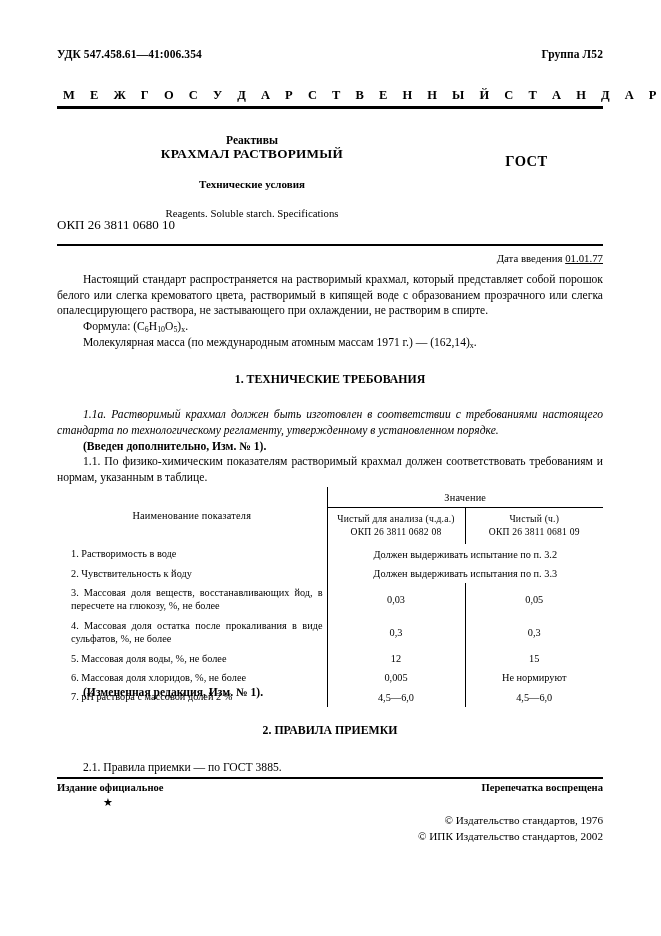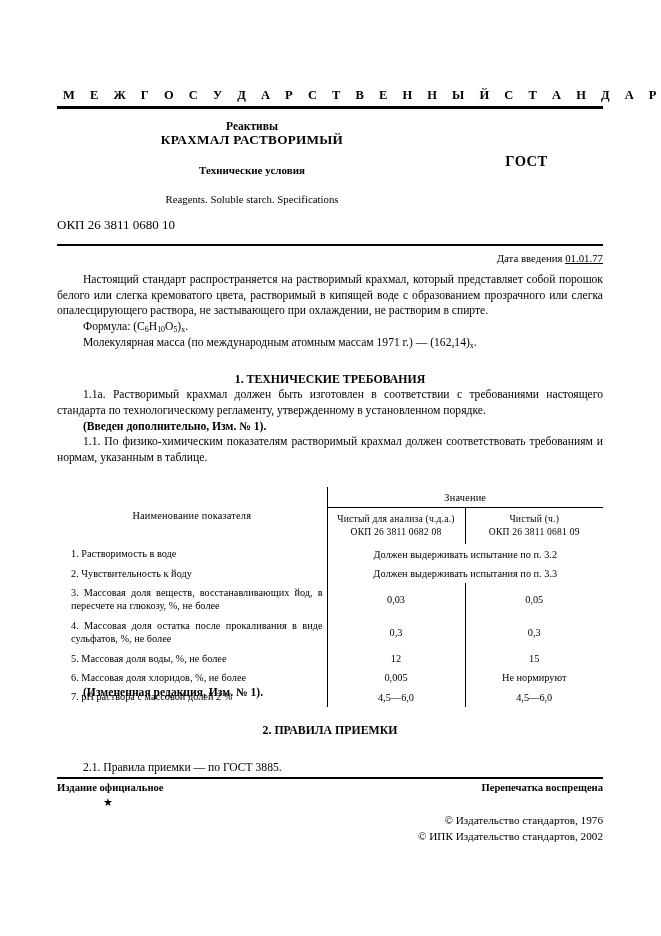--- a/index.html
+++ b/index.html
@@ -58,21 +58,21 @@
   
   .title-block {
     position: absolute;
     left: 57px; top: 118px;
     width: 390px;
     text-align: center;
   }
   .t-reagents {
     font-size: 11.5px;
     font-weight: bold;
-    margin-top: 2px;
+    margin-top: 16px;
   }
   .t-main {
     font-size: 13.2px;
     font-weight: bold;
     letter-spacing: .3px;
   }
   .t-sub {
     font-size: 11px;
     font-weight: bold;
     margin-top: 16px;
@@ -236,20 +236,24 @@
     font-size: 11.2px;
     line-height: 1.45;
     margin-left: 26px;
   }
 </style>
 </head>
 <body>
 
 <div class="page">
 
+  <div class="udk-row">
+    <span>УДК 547.458.61—41:006.354</span>
+    <span>Группа Л52</span>
+  </div>
 
   <div class="mgs-title">М Е Ж Г О С У Д А Р С Т В Е Н Н Ы Й   С Т А Н Д А Р Т</div>
   <div class="rule-thick"></div>
 
   <div class="title-block">
     <div class="t-reagents">Реактивы</div>
     <div class="t-main">КРАХМАЛ РАСТВОРИМЫЙ</div>
     <div class="t-sub">Технические условия</div>
     <div class="t-eng">Reagents. Soluble starch. Specifications</div>
   </div>
@@ -269,21 +273,21 @@
 
   <div class="body-wrap">
     <p class="just">Настоящий стандарт распространяется на растворимый крахмал, который представляет собой порошок белого или слегка кремоватого цвета, растворимый в кипящей воде с образованием прозрачного или слегка опалесцирующего раствора, не застывающего при охлаждении, не растворим в спирте.</p>
 
     <p class="plain"><span>Формула: (C</span><sub>6</sub><span>H</span><sub>10</sub><span>O</span><sub>5</sub><span>)</span><sub>x</sub><span>.</span></p>
 
     <p class="plain"><span>Молекулярная масса (по международным атомным массам 1971 г.) — (162,14)</span><sub>x</sub><span>.</span></p>
 
     <p class="sec-head" style="margin-top:20px;">1. ТЕХНИЧЕСКИЕ ТРЕБОВАНИЯ</p>
 
-    <p class="just" style="">1.1а. Растворимый крахмал должен быть изготовлен в соответствии с требованиями настоящего стандарта по технологическому регламенту, утвержденному в установленном порядке.</p>
+    <p class="just" style="margin-top:20px;font-style:italic;">1.1а. Растворимый крахмал должен быть изготовлен в соответствии с требованиями настоящего стандарта по технологическому регламенту, утвержденному в установленном порядке.</p>
     <p class="plain bold-note">(Введен дополнительно, Изм. № 1).</p>
     <p class="just">1.1. По физико-химическим показателям растворимый крахмал должен соответствовать требованиям и нормам, указанным в таблице.</p>
   </div>
 
   <div class="tbl-wrap" style="top:487px;">
     <table class="spec">
       <colgroup>
         <col class="col-name">
           <col class="col-v1">
           <col class="col-v2">

